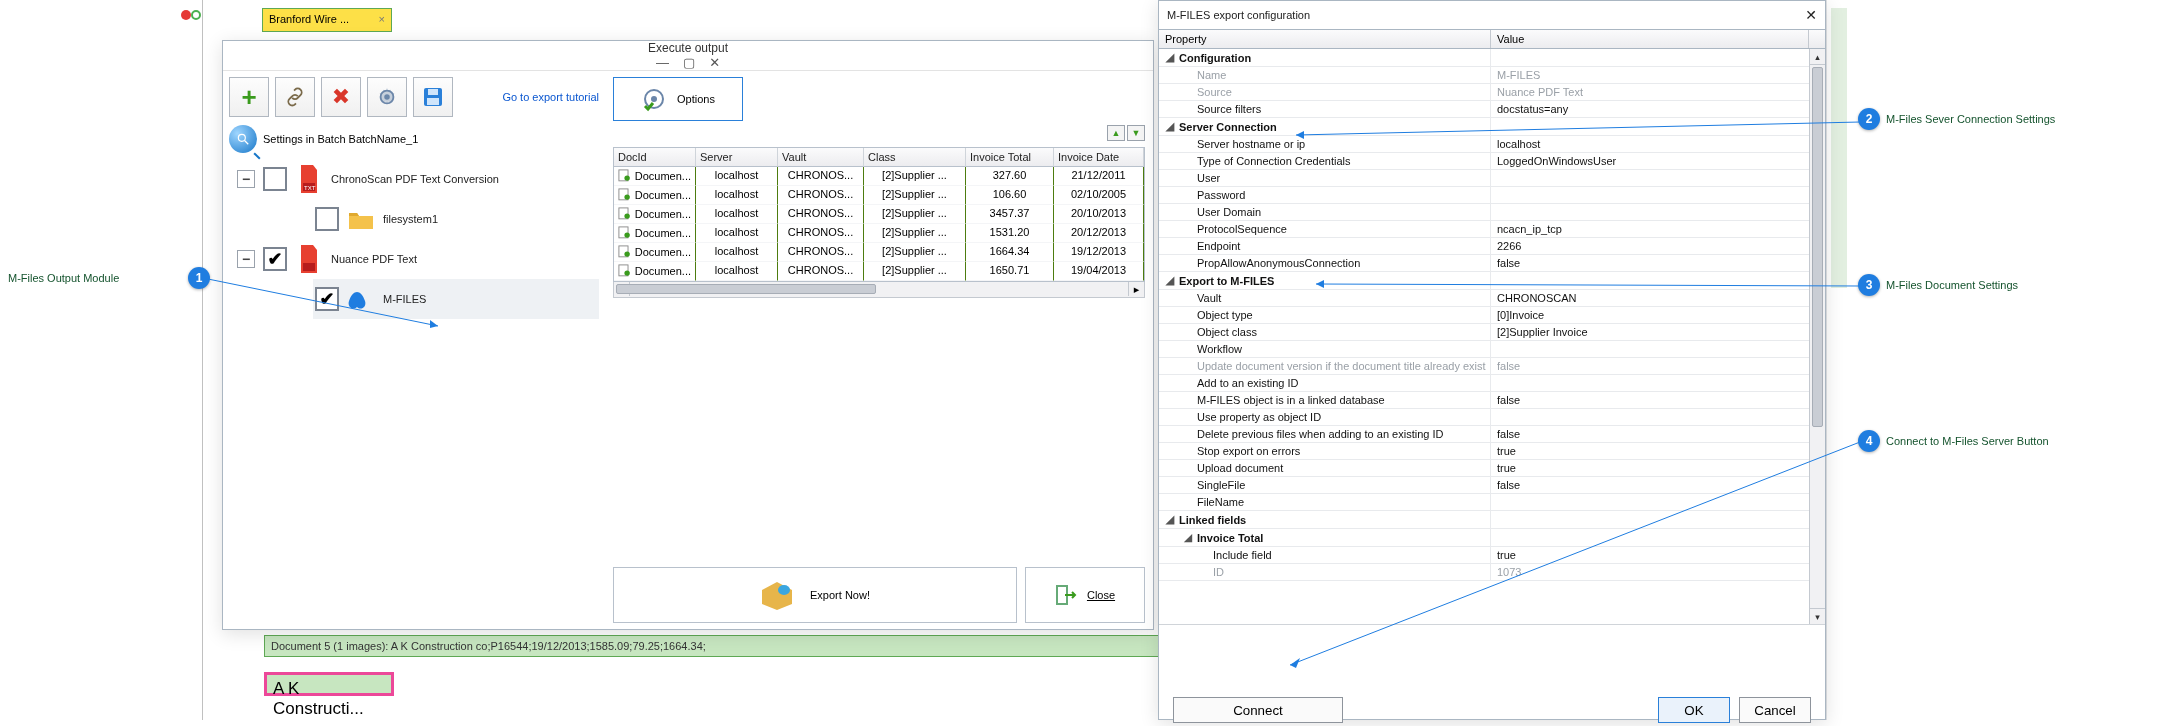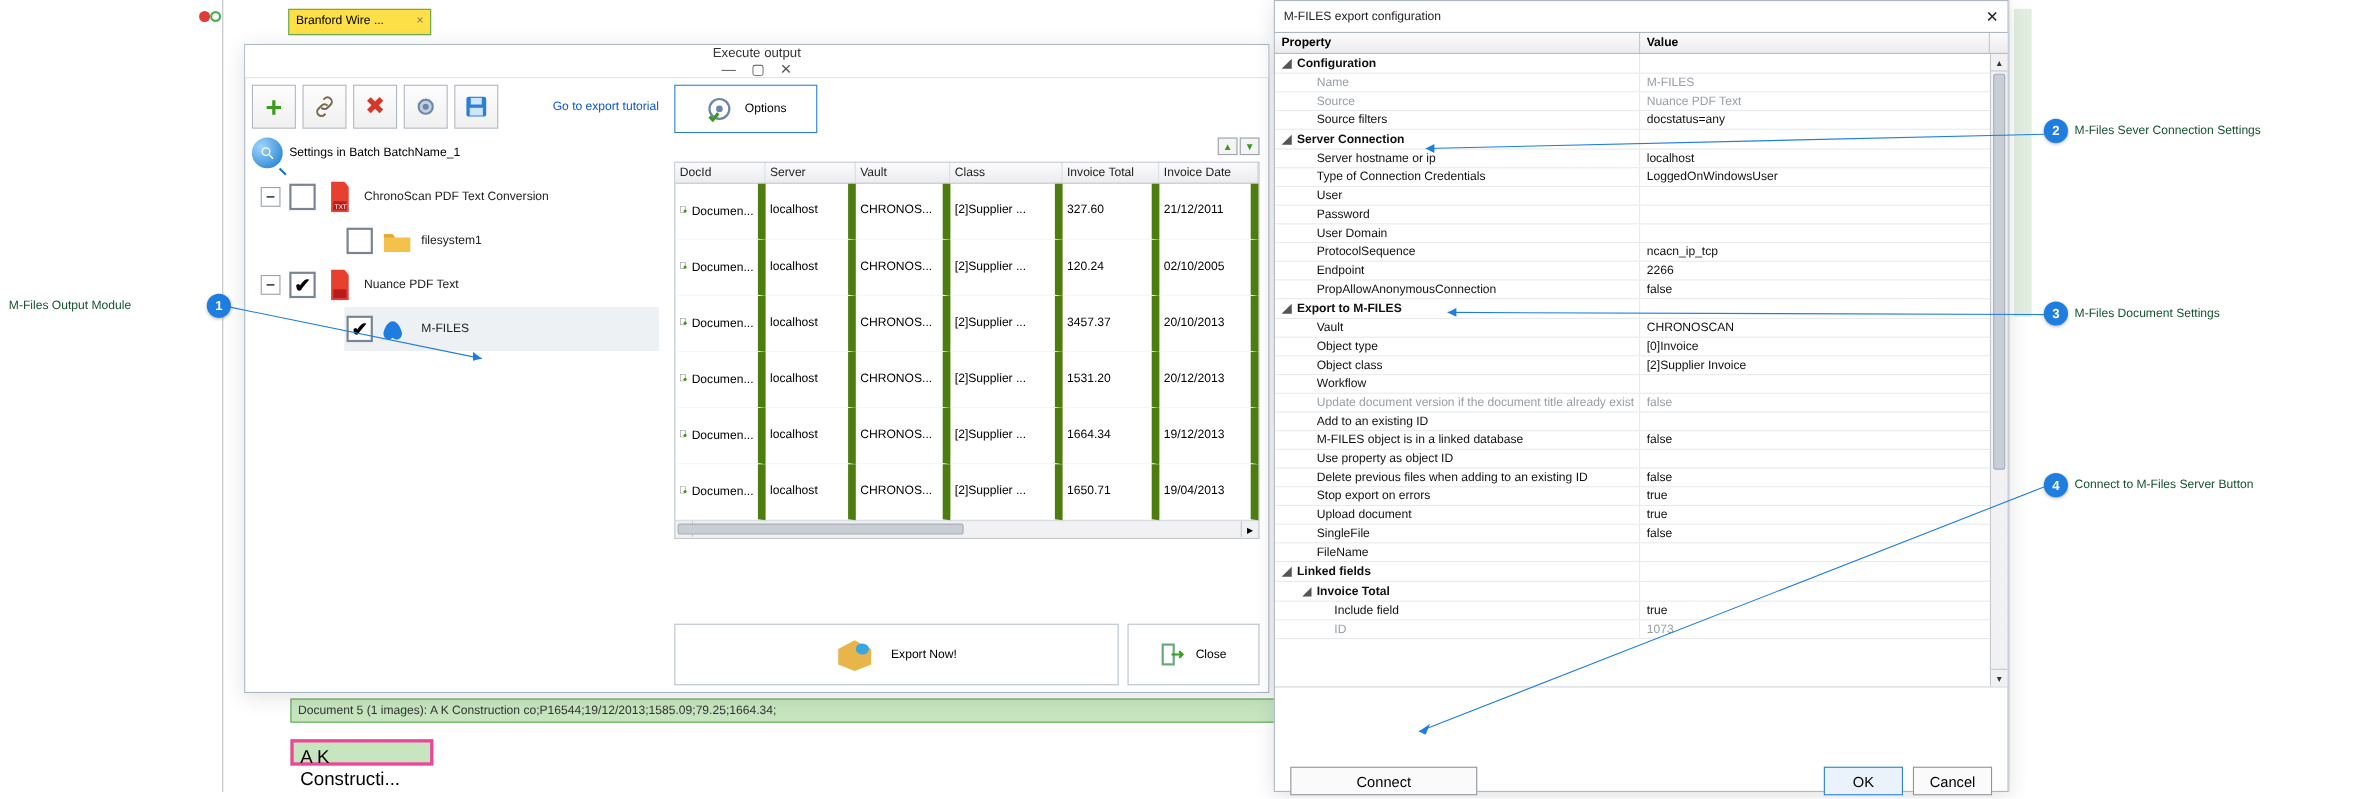--- a/index.html
+++ b/index.html
@@ -160,22 +160,22 @@
   .grid-header, .grid-row {
     display:grid;
     grid-template-columns: 82px 82px 86px 102px 88px 90px;
     font-size:11px;
   }
   .grid-header > div {
     padding: 3px 4px; border-right:1px solid #cfd4da; border-bottom:1px solid #b8c1cc;
     background: linear-gradient(#fbfbfc,#ececef); color:#222;
   }
   .grid-row > div {
-    padding: 18px 4px; border-right:7px solid #4d7c0f; border-bottom:1px solid #f4f5f7;
-    white-space:nowrap; overflow:hidden; text-overflow:ellipsis;
+    padding: 2px 4px; border-right:1px solid #4d7c0f; border-bottom:1px solid #f4f5f7;
+    white-space:nowrap; overflow:hidden; text-overflow:ellipsis;text-align:center;
   }
   .grid-row .cell-docid { display:flex; align-items:center; gap:4px; }
   .doc-mini {
     width:14px;height:14px; display:inline-block;
   }
 
   .hscroll {
     height: 16px; border:1px solid #c4c9d0; border-top:none;
     background:#f1f1f3; position:relative;
   }
@@ -195,21 +195,21 @@
   }
   .export-btn {
     flex:1; height: 56px;
     border:1px solid #b8c1cc; display:flex; align-items:center; justify-content:center;
     gap: 16px; cursor:pointer;
     background:#fff;
   }
   .close-btn {
     width: 120px; height: 56px;
     border:1px solid #b8c1cc; display:flex;align-items:center;justify-content:center;
-    gap:10px; cursor:pointer; background:#fff;
+    gap:10px; cursor:pointer; background:#fff;text-decoration:underline;
   }
   .box-icon { width:34px;height:30px; }
   .arrow-icon { width:22px;height:22px; }
 
   
   .mfiles-window {
     position: absolute;
     left: 1158px; top: 0;
     width: 668px; height: 720px;
     background:#fff;
@@ -219,21 +219,21 @@
   .mf-titlebar {
     height: 28px; display:flex; align-items:center; justify-content:space-between;
     padding: 0 8px; color:#222;
   }
   .mf-titlebar .x { cursor:pointer; font-size:14px; }
   .mf-gridhead {
     display:grid; grid-template-columns: 332px 1fr 16px;
     border-top:1px solid #aab6c2; border-bottom:1px solid #aab6c2;
     background: linear-gradient(#fbfbfc,#ececef);
   }
-  .mf-gridhead > div { padding:3px 6px; border-right:1px solid #c4c9d0;font-weight:bold; }
+  .mf-gridhead > div { padding:3px 6px; border-right:1px solid #c4c9d0; }
   .mf-gridhead > div:last-child { border-right:none; }
 
   .mf-body {
     height: 576px; overflow: hidden;
     position:relative; border-bottom:1px solid #d0d4d9;
   }
   .mf-rows {
     display:flex; flex-direction:column;
   }
   .mf-row {
@@ -461,21 +461,21 @@
               <div class="cell-docid">
                 <span class="doc-mini"><svg viewBox="0 0 14 14">
                     <rect x="1" y="1" width="10" height="12" fill="#fff" stroke="#888"></rect>
                     <circle cx="10" cy="10" r="3" fill="#3a9b1d"></circle>
                   </svg></span>
                 <span>Documen...</span>
               </div>
               <div>localhost</div>
               <div>CHRONOS...</div>
               <div>[2]Supplier ...</div>
-              <div>120.24</div>
+              <div>106.60</div>
               <div>02/10/2005</div>
             </div>
             <div class="grid-row">
               <div class="cell-docid">
                 <span class="doc-mini"><svg viewBox="0 0 14 14">
                     <rect x="1" y="1" width="10" height="12" fill="#fff" stroke="#888"></rect>
                     <circle cx="10" cy="10" r="3" fill="#3a9b1d"></circle>
                   </svg></span>
                 <span>Documen...</span>
               </div>

